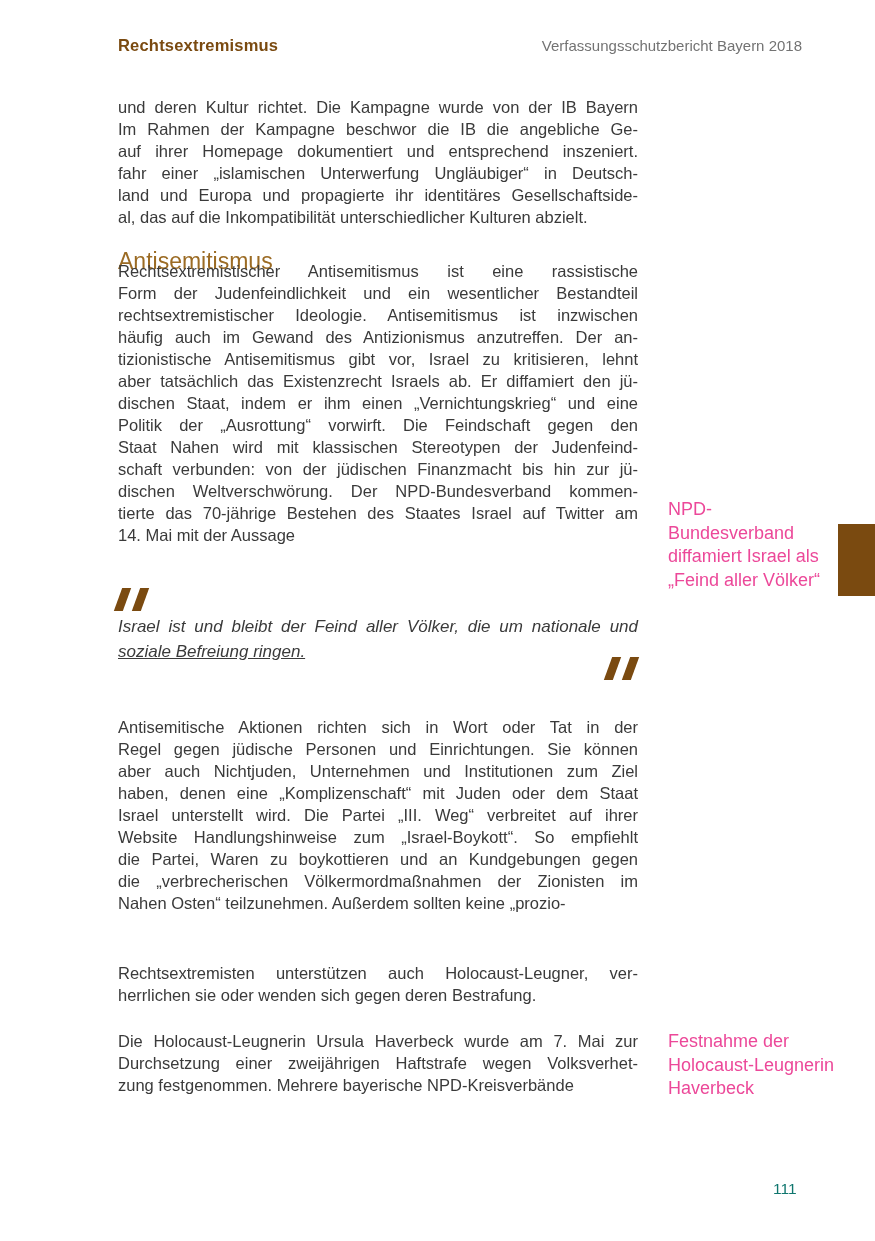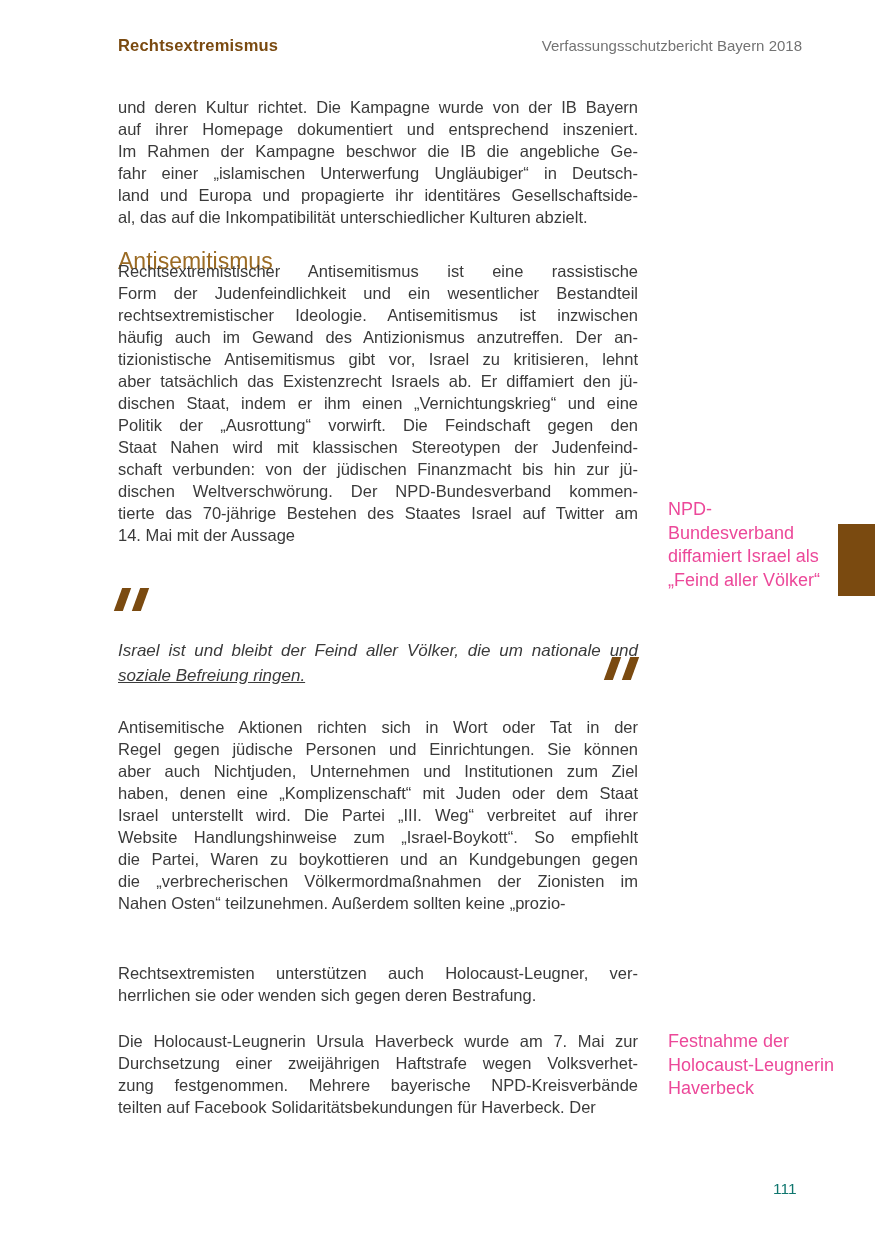--- a/index.html
+++ b/index.html
@@ -26,21 +26,21 @@
   .col .line:last-child { text-align-last:left; }
 
   .sub-heading {
     left:118px; top:250px; font-size:23px; line-height:22px;
     color:var(--accent-heading, #9b6b24);
   }
 
   
   .pull-quote {
     left:118px; top:614px; width:520px; font-size:17px; line-height:25px;
-    font-style:italic; color:var(--body-text,#3a3a3a);margin-top:24px;
+    font-style:italic; color:var(--body-text,#3a3a3a);
   }
   .pull-quote .line { text-align:justify; text-align-last:justify; }
   .pull-quote .line:last-child { text-align-last:left;text-decoration:underline; }
 
   .qmark { display:flex; gap:9px; }
   .qmark i {
     display:block; width:9px; height:23px;
     background:var(--accent-dark, #7a4a10);
     transform:skewX(-20deg);
   }
@@ -62,22 +62,22 @@
   }
 </style>
 </head>
 <body>
 
 <div class="abs hdr-section">Rechtsextremismus</div>
 <div class="abs hdr-report">Verfassungsschutzbericht Bayern 2018</div>
 
 <div class="abs col" style="top:96px;">
     <div class="line">und deren Kultur richtet. Die Kampagne wurde von der IB Bayern</div>
+    <div class="line">Im Rahmen der Kampagne beschwor die IB die angebliche Ge-</div>
     <div class="line">auf ihrer Homepage dokumentiert und entsprechend inszeniert.</div>
-    <div class="line">Im Rahmen der Kampagne beschwor die IB die angebliche Ge-</div>
     <div class="line">fahr einer „islamischen Unterwerfung Ungläubiger“ in Deutsch-</div>
     <div class="line">land und Europa und propagierte ihr identitäres Gesellschaftside-</div>
     <div class="line">al, das auf die Inkompatibilität unterschiedlicher Kulturen abzielt.</div>
   </div>
 
 <div class="abs sub-heading">Antisemitismus</div>
 
 <div class="abs col" style="top:260px;">
     <div class="line">Rechtsextremistischer Antisemitismus ist eine rassistische</div>
     <div class="line">Form der Judenfeindlichkeit und ein wesentlicher Bestandteil</div>
@@ -129,21 +129,20 @@
 
 <div class="abs col" style="top:962px;">
     <div class="line">Rechtsextremisten unterstützen auch Holocaust-Leugner, ver-</div>
     <div class="line">herrlichen sie oder wenden sich gegen deren Bestrafung.</div>
   </div>
 
 <div class="abs col" style="top:1030px;">
     <div class="line">Die Holocaust-Leugnerin Ursula Haverbeck wurde am 7. Mai zur</div>
     <div class="line">Durchsetzung einer zweijährigen Haftstrafe wegen Volksverhet-</div>
     <div class="line">zung festgenommen. Mehrere bayerische NPD-Kreisverbände</div>
-    <div class="line">teilten auf Facebook Solidaritätsbekundungen für Haverbeck. Der</div>
   </div>
 
 <div class="abs margin-note" style="top:1030px;">
     <div class="line">Festnahme der</div>
     <div class="line">Holocaust-Leugnerin</div>
     <div class="line">Haverbeck</div>
   </div>
 
 <div class="abs page-number">111</div>
 

